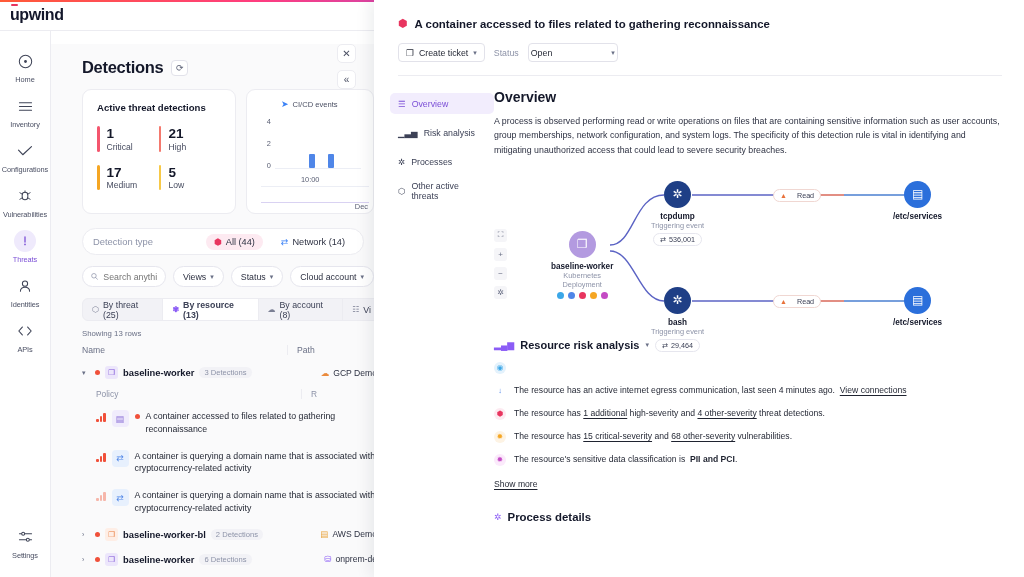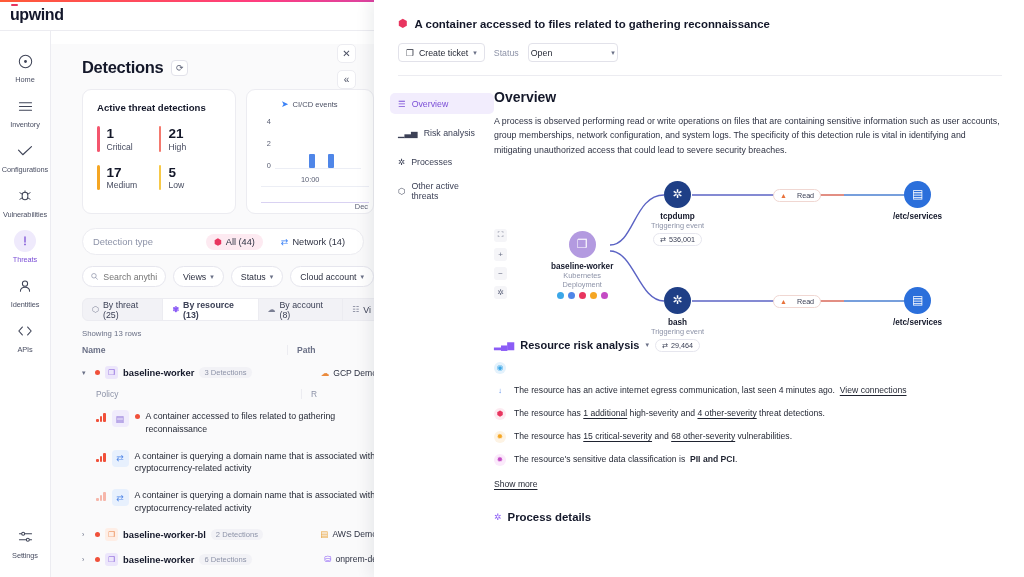--- a/index.html
+++ b/index.html
@@ -106,21 +106,21 @@
   .tabs { margin: 11px 0 0 31px; display: flex; height: 23px; width: 300px;
           border: 1px solid #ececf1; border-radius: 6px; background: #f2f2f6; overflow: hidden; }
   .tab { display: flex; align-items: center; gap: 4px; padding: 0 9px; font-size: 8.8px;
          color: #3c4considered; color: #3c4156; cursor: pointer; border-right: 1px solid #ececf1; }
   .tab.active { background: #fff; font-weight: 700; }
   .tab .tic { font-size: 8px; color: #7b7f94; }
   .tab.active .tic { color: #8b5cf6; }
 
   .showing { margin: 8px 0 0 31px; font-size: 7.8px; color: #6a7086; }
   .thead { margin: 7px 0 0 31px; width: 295px; display: flex; font-size: 8.6px; color: #6a7086;
-           padding-bottom: 5px; font-weight: bold; }
+           padding-bottom: 5px; }
   .thead .c1 { width: 205px; } .thead .c2 { width: 90px; border-left: 1px solid #ececf1; padding-left: 9px; }
 
   .row { margin-left: 31px; width: 295px; display: flex; align-items: center; gap: 5px;
          padding: 6px 0; cursor: pointer; }
   .caret { font-size: 7px; color: #6a7086; width: 8px; }
   .rdot { width: 5px; height: 5px; border-radius: 50%; background: #f0503a; }
   .rsq { width: 13px; height: 13px; border-radius: 3px; display: flex; align-items: center;
          justify-content: center; font-size: 7.5px; }
   .rsq.purple { background: #ece6fb; color: #7b4fd6; }
   .rsq.orange { background: #feeee6; color: #e87a3a; }

